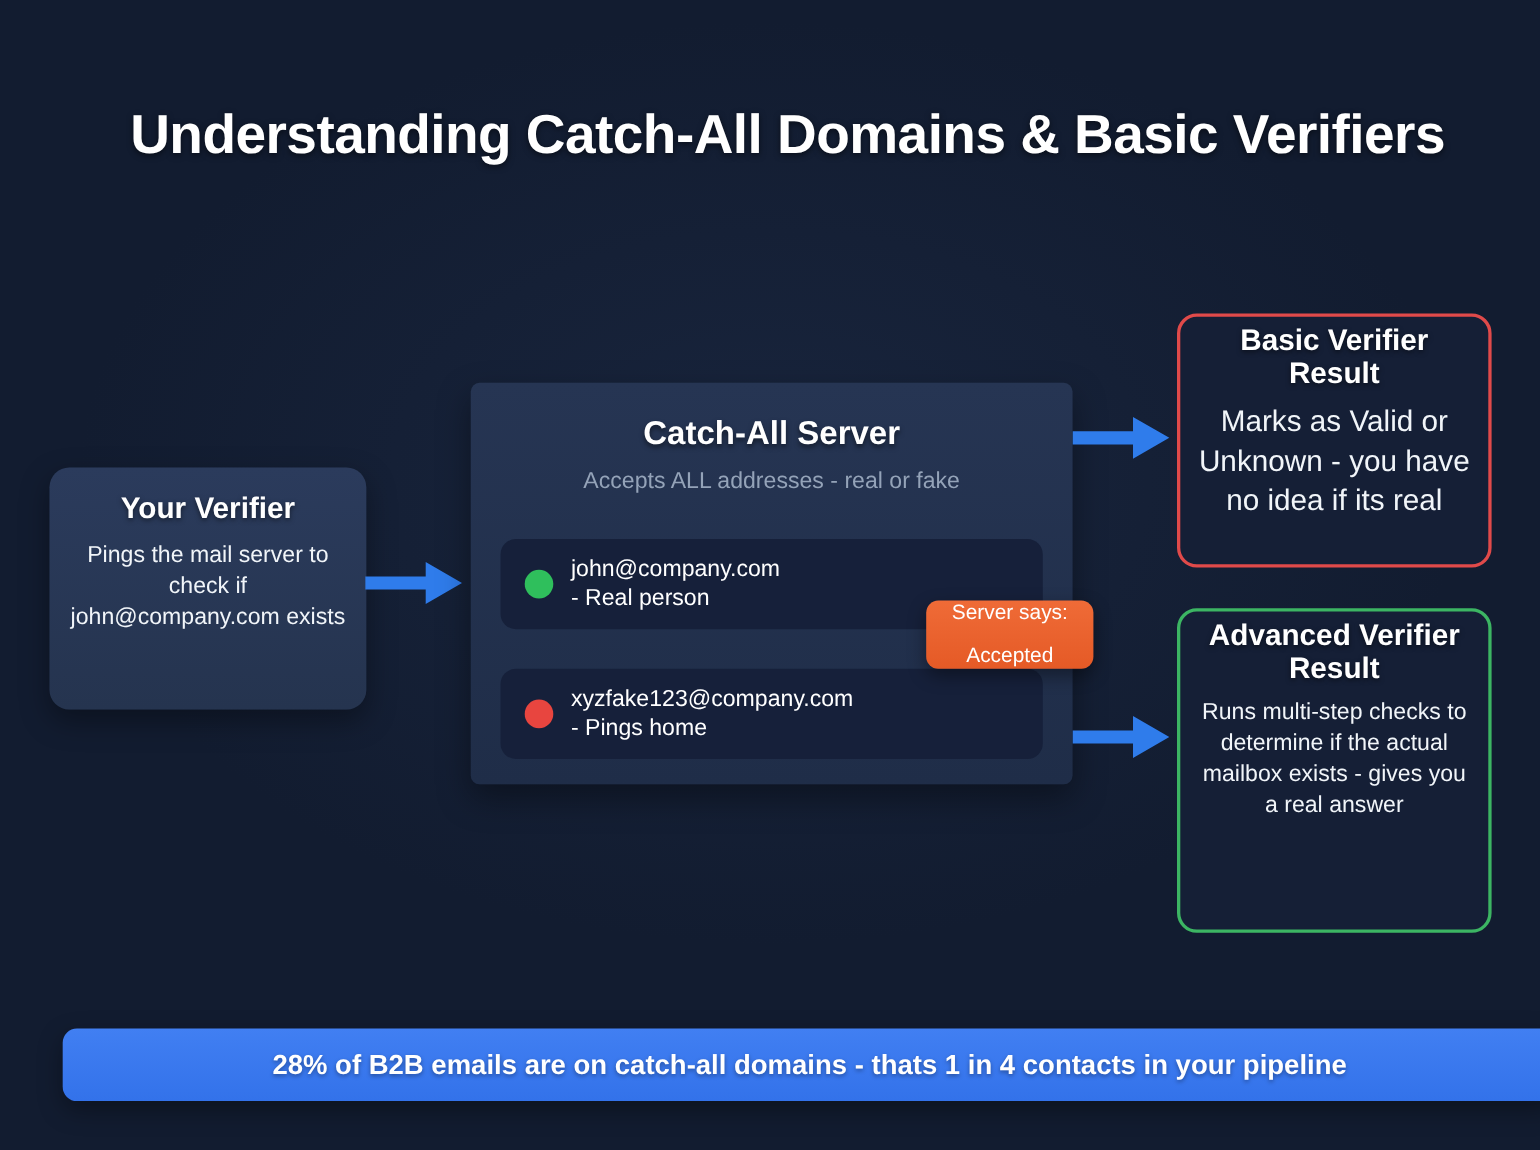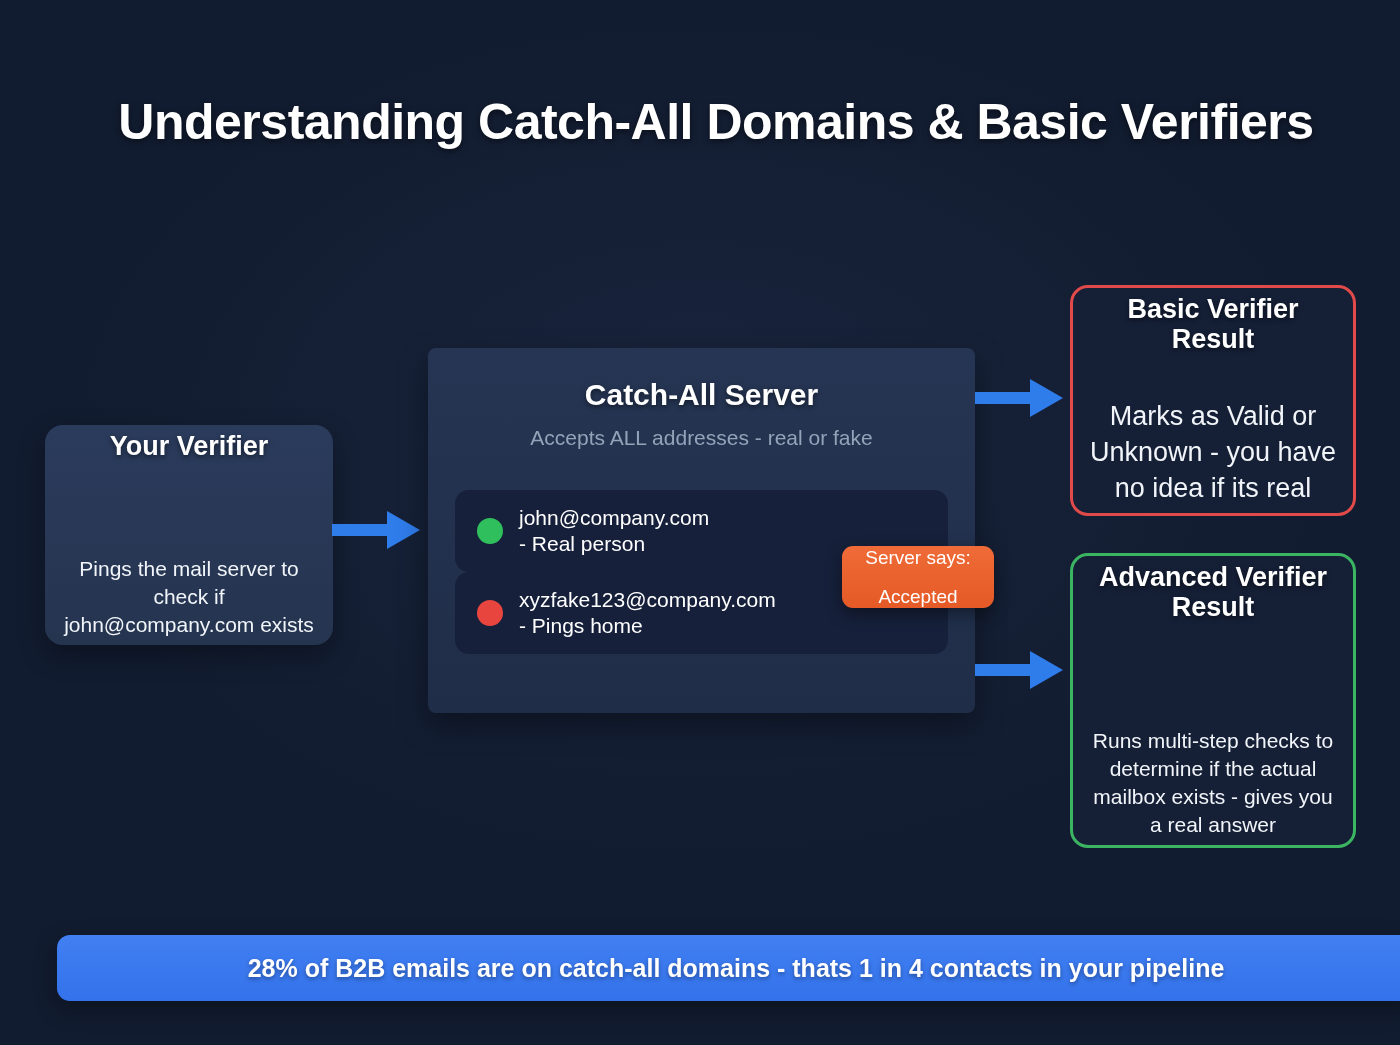--- a/index.html
+++ b/index.html
@@ -39,21 +39,21 @@
     text-shadow: 0 2px 6px rgba(0,0,0,0.55);
   }
 
   
   .card {
     position: absolute;
     border-radius: 18px;
     display: flex;
     flex-direction: column;
     align-items: center;
-    justify-content: space-between;
+    justify-content: flex-start;
     text-align: center;
   }
 
   .card-title {
     font-weight: bold;
     color: #ffffff;
     text-shadow: 0 2px 5px rgba(0,0,0,0.5);
     line-height: 1.12;
   }
 
@@ -63,21 +63,21 @@
   }
 
   
   #verifier-card {
     left: 45px;
     top: 425px;
     width: 288px;
     height: 220px;
     background: linear-gradient(180deg, #2b3b5c 0%, #25344f 100%);
     box-shadow: 0 10px 26px rgba(0,0,0,0.35);
-    padding: 6px 16px;
+    padding: 22px 16px;
   }
   #verifier-card .card-title { font-size: 27px; margin-bottom: 14px; }
   #verifier-card .card-desc  { font-size: 21px; }
 
   
   #server-card {
     left: 428px;
     top: 348px;
     width: 547px;
     height: 365px;
@@ -92,21 +92,21 @@
     font-size: 21px;
     color: #94a3b8;
     margin-top: 14px;
     margin-bottom: 40px;
   }
 
   .email-list {
     width: 493px;
     display: flex;
     flex-direction: column;
-    gap: 0;
+    gap: 36px;
   }
 
   .email-row {
     position: relative;
     background: #16203a;
     border-radius: 14px;
     height: 82px;
     display: flex;
     align-items: center;
     padding-left: 22px;

